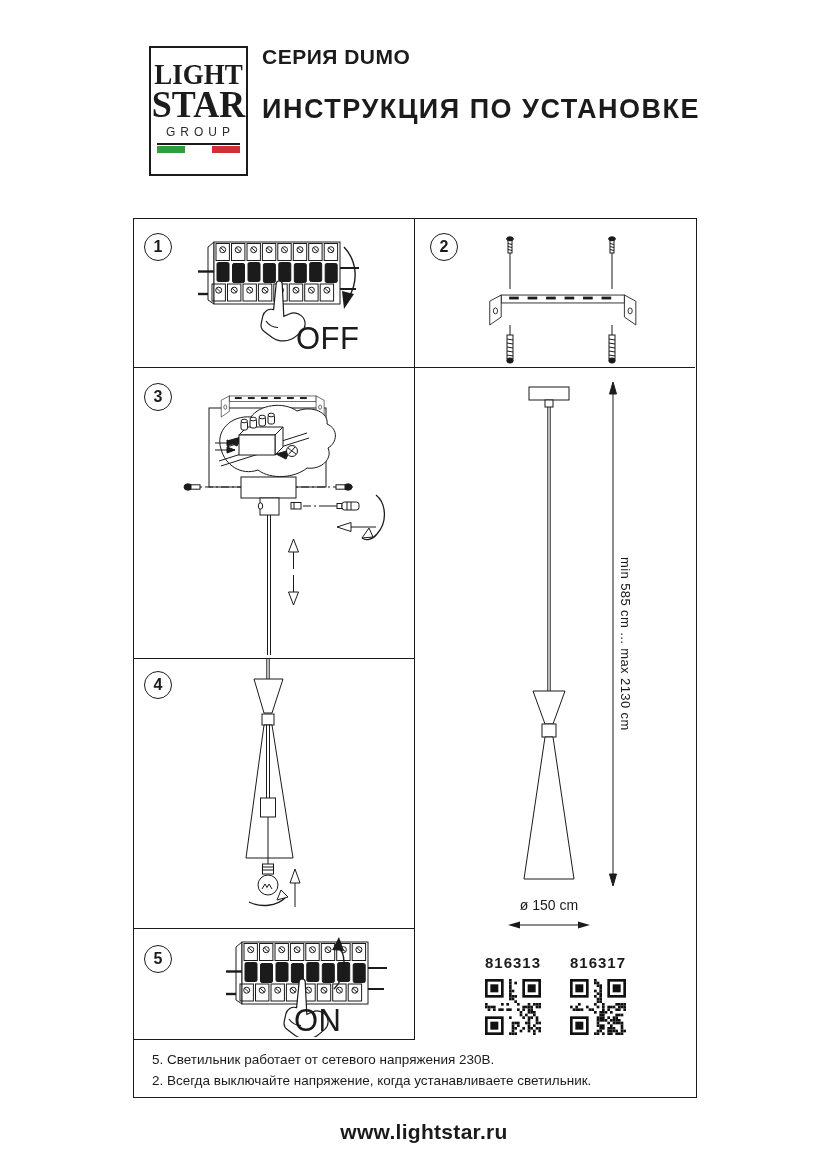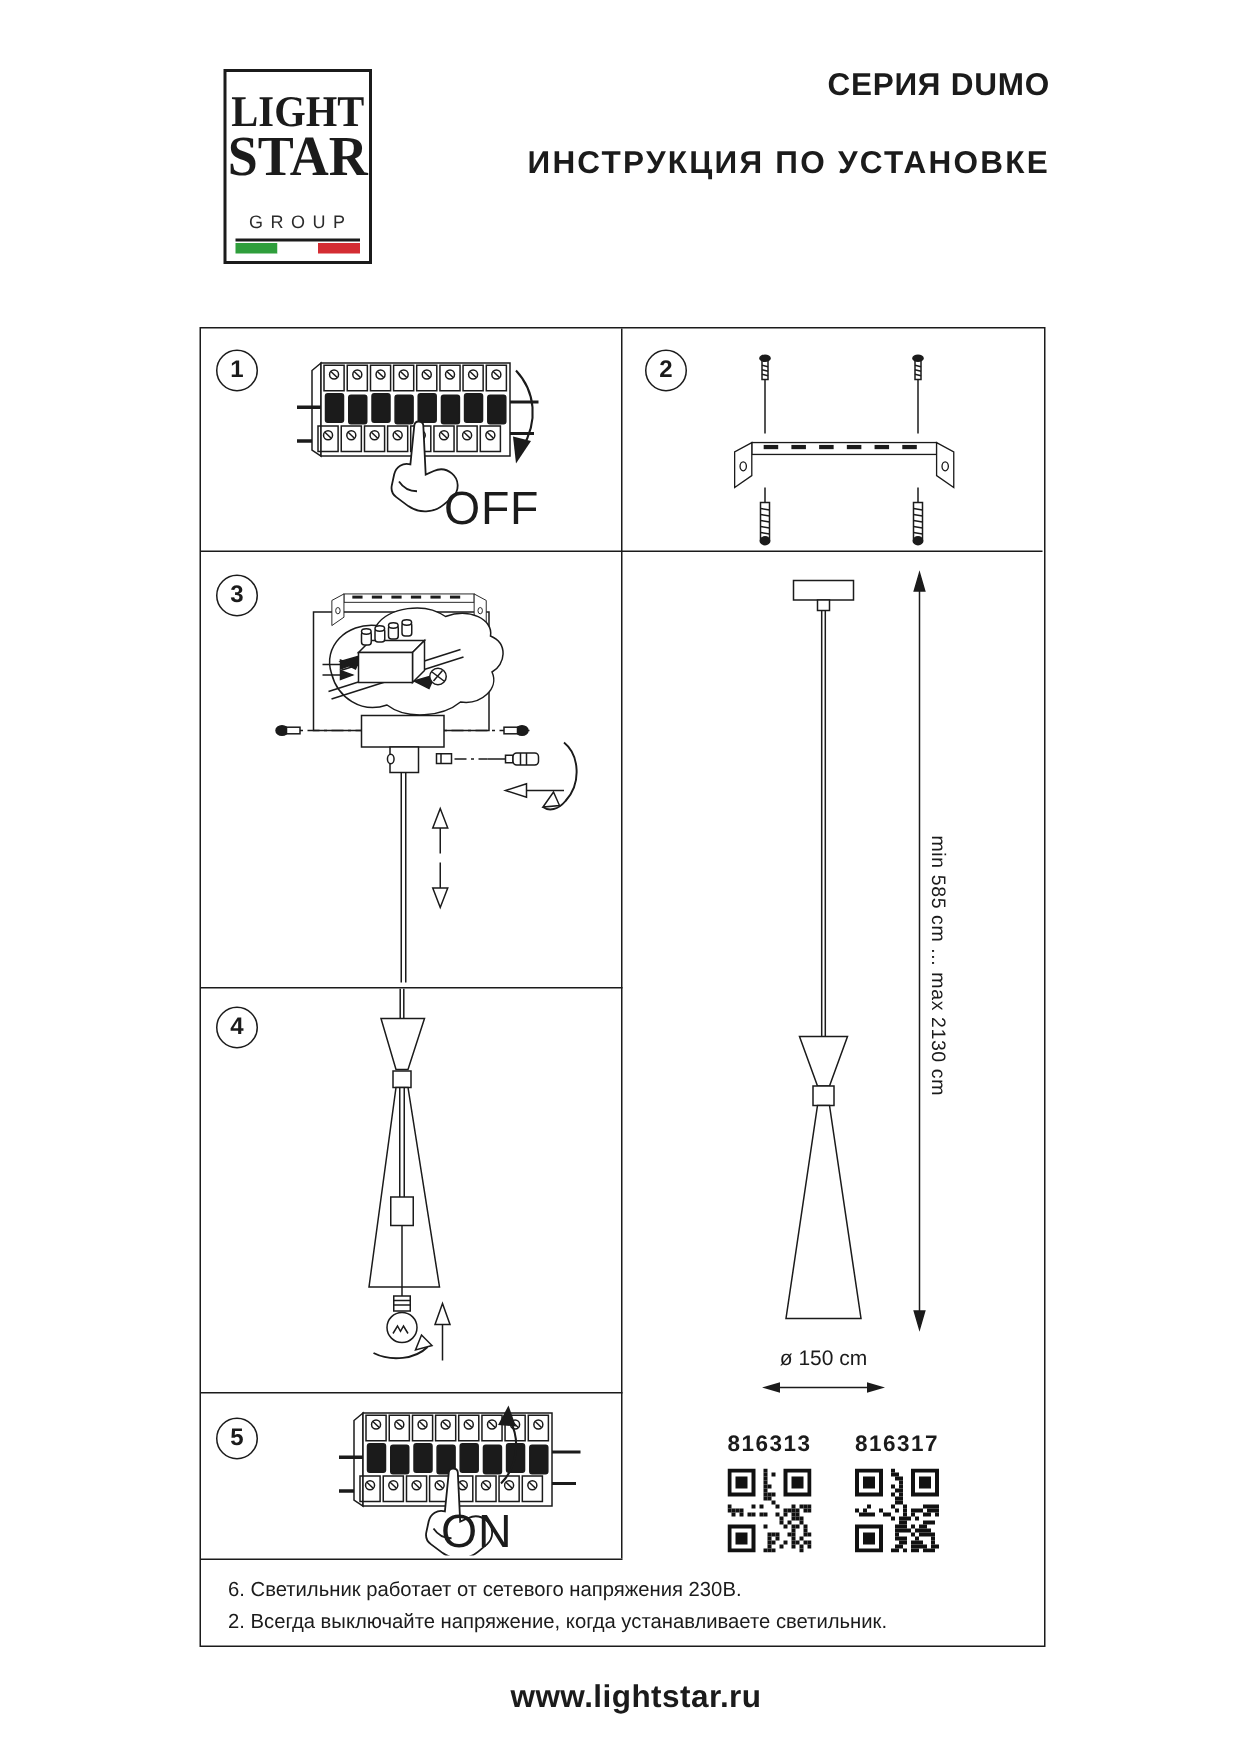--- a/index.html
+++ b/index.html
@@ -7,30 +7,30 @@
          font-family:"Liberation Sans",sans-serif;color:#1b1b1b;overflow:hidden;}
   .abs{position:absolute;}
 
   
   .logo-box{left:149px;top:46px;width:99px;height:130px;border:2px solid #1b1b1b;
             box-sizing:border-box;text-align:center;}
   .logo-word1{font-family:"Liberation Serif",serif;font-weight:bold;font-size:27px;
               line-height:27px;margin-top:13px;letter-spacing:0px;transform:scaleY(1.08);}
   .logo-word2{font-family:"Liberation Serif",serif;font-weight:bold;font-size:36px;
               line-height:33px;letter-spacing:0px;transform:scaleY(1.05);}
-  .logo-word3{font-size:12px;line-height:14px;margin-top:20px;letter-spacing:5px;
+  .logo-word3{font-size:12px;line-height:14px;margin-top:4px;letter-spacing:5px;
               padding-left:4px;color:#2b2b2b;}
   .logo-rule{height:2px;background:#1b1b1b;margin:4px 6px 0 6px;}
   .logo-flag{display:flex;height:7px;margin:1px 6px 0 6px;}
   .logo-flag span{flex:1;}
 
   
-  .head-text{right:126px;top:42px;text-align:right;}
+  .head-text{right:126px;top:42px;}
   .head-series,.head-articles{font-size:21px;font-weight:bold;line-height:30px;letter-spacing:.5px;}
-  .head-title{margin-top:23px;font-size:21px;font-weight:bold;line-height:28px;letter-spacing:1.5px;}
+  .head-title{margin-top:23px;font-size:27px;font-weight:bold;line-height:28px;letter-spacing:1.5px;}
 
   
   .frame{left:133px;top:218px;width:564px;height:880px;border:1.5px solid #1b1b1b;box-sizing:border-box;}
   .gridline{position:absolute;background:#1b1b1b;}
 
   
   .stepcircle{width:28px;height:28px;border:1.4px solid #1b1b1b;border-radius:50%;
               box-sizing:border-box;display:flex;align-items:center;justify-content:center;
               font-size:16px;font-weight:bold;}
 
@@ -508,20 +508,20 @@
             <rect x="14" y="20" width="1" height="1"></rect>
             <rect x="15" y="20" width="1" height="1"></rect>
             <rect x="17" y="20" width="1" height="1"></rect>
             <rect x="18" y="20" width="1" height="1"></rect>
             <rect x="19" y="20" width="1" height="1"></rect>
           </g>
       </svg>
     </div>
 
     <div class="abs notes">
-      <div>6. Светильник работает от сетевого напряжения 230В.</div>
+      <div>5. Светильник работает от сетевого напряжения 230В.</div>
       <div>2. Всегда выключайте напряжение, когда устанавливаете светильник.</div>
     </div>
   </div>
 
   <div class="abs footer">www.lightstar.ru</div>
 
 </div>
 
 </body></html>

